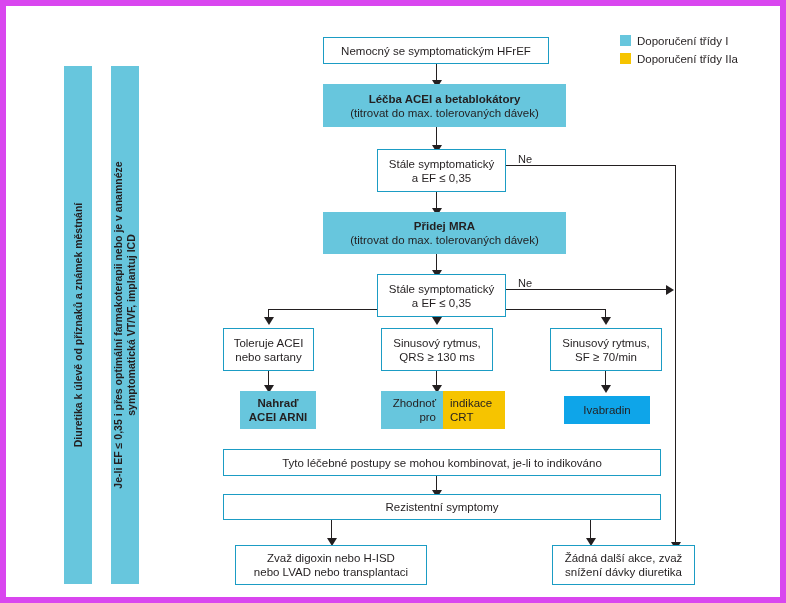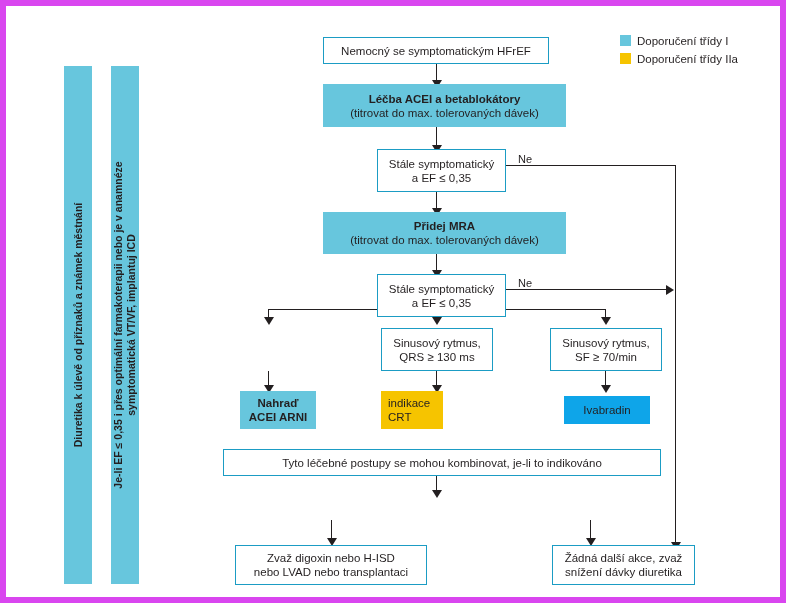--- a/index.html
+++ b/index.html
@@ -147,51 +147,62 @@
   <div class="node cyan" style="left:317px;top:206px;width:243px;height:42px;">
     <span class="l" style="font-weight:bold;">Přidej MRA</span>
     <span class="l">(titrovat do max. tolerovaných dávek)</span>
   </div>
 
   <div class="node outline" style="left:371px;top:268px;width:129px;height:43px;">
     <span class="l">Stále symptomatický</span>
     <span class="l">a EF ≤ 0,35</span>
   </div>
 
+  <div class="node outline" style="left:217px;top:322px;width:91px;height:43px;">
+    <span class="l">Toleruje ACEI</span>
+    <span class="l">nebo sartany</span>
+  </div>
 
   <div class="node outline" style="left:375px;top:322px;width:112px;height:43px;">
     <span class="l">Sinusový rytmus,</span>
     <span class="l">QRS ≥ 130 ms</span>
   </div>
 
   <div class="node outline" style="left:544px;top:322px;width:112px;height:43px;">
     <span class="l">Sinusový rytmus,</span>
     <span class="l">SF ≥ 70/min</span>
   </div>
 
   <div class="node cyan" style="left:234px;top:385px;width:76px;height:38px;">
     <span class="l" style="font-weight:bold;">Nahraď</span>
     <span class="l" style="font-weight:bold;">ACEI ARNI</span>
   </div>
 
   <div class="split" style="left:375px;top:385px;width:124px;height:38px;">
+    <div class="half cyan" style="width:62px;">
+      <span class="l">Zhodnoť</span>
+      <span class="l">pro</span>
+    </div>
     <div class="half yellow" style="width:62px;">
       <span class="l">indikace</span>
       <span class="l">CRT</span>
     </div>
   </div>
 
   <div class="node yellow" style="left:558px;top:390px;width:86px;height:28px;">
     <span class="l">Ivabradin</span>
   </div>
 
   <div class="node outline" style="left:217px;top:443px;width:438px;height:27px;">
     <span class="l">Tyto léčebné postupy se mohou kombinovat, je-li to indikováno</span>
   </div>
 
+  <div class="node outline" style="left:217px;top:488px;width:438px;height:26px;">
+    <span class="l">Rezistentní symptomy</span>
+  </div>
 
   <div class="node outline" style="left:229px;top:539px;width:192px;height:40px;">
     <span class="l">Zvaž digoxin nebo H-ISD</span>
     <span class="l">nebo LVAD nebo transplantaci</span>
   </div>
 
   <div class="node outline" style="left:546px;top:539px;width:143px;height:40px;">
     <span class="l">Žádná další akce, zvaž</span>
     <span class="l">snížení dávky diuretika</span>
   </div>

